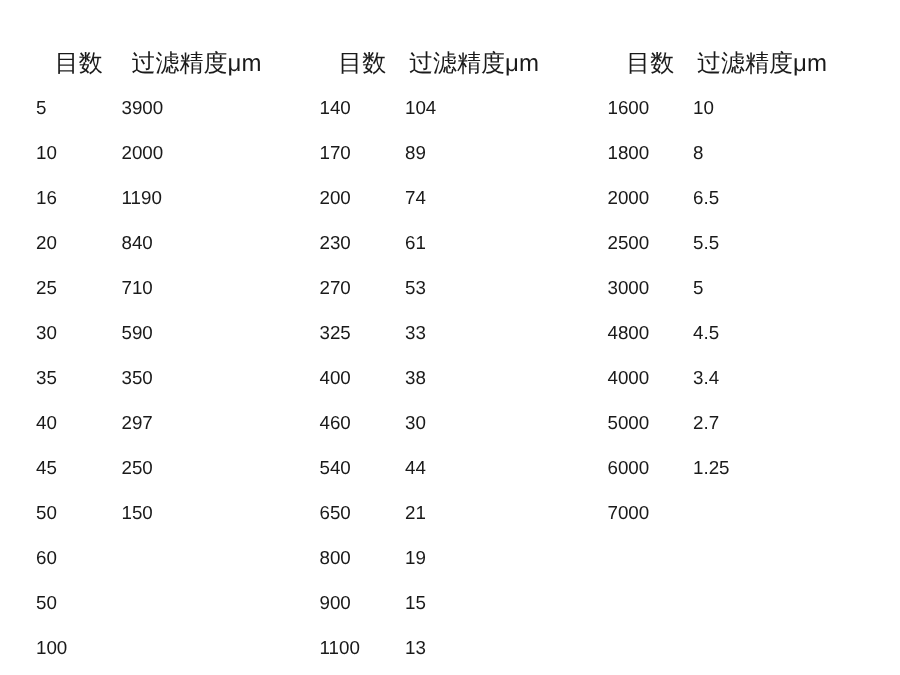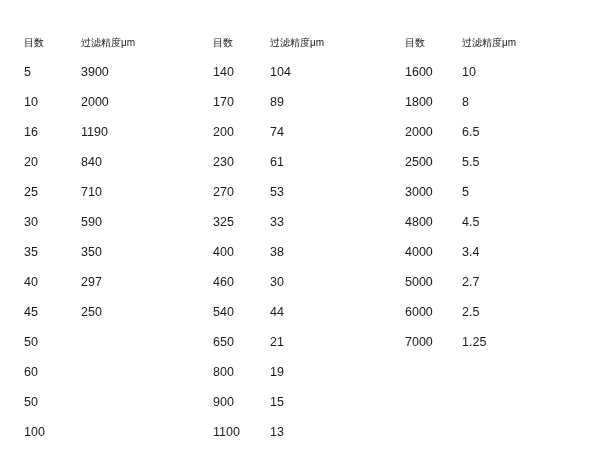--- a/index.html
+++ b/index.html
@@ -37,26 +37,27 @@
 
   .col {
     display: flex;
     flex-direction: column;
   }
   .col-mesh  { width: 57px; }
   .col-micron { width: 100px; }
   .col-micron-wide { width: 92px; }
 
   .hdr {
-    font-size: 10px;
+    font-size: 16px;
     line-height: 13px;
     height: 13px;
     white-space: nowrap;
     margin-bottom: 17px;
     letter-spacing: 0px;
+    text-align: center;
   }
   .cell {
     font-size: 12.5px;
     line-height: 12.5px;
     height: 12.5px;
     margin-bottom: 17.5px;
     white-space: nowrap;
   }
   .cell:last-child { margin-bottom: 0; }
 </style>
@@ -88,20 +89,21 @@
         <div class="hdr">过滤精度μm</div>
         <div class="cell">3900</div>
         <div class="cell">2000</div>
         <div class="cell">1190</div>
         <div class="cell">840</div>
         <div class="cell">710</div>
         <div class="cell">590</div>
         <div class="cell">350</div>
         <div class="cell">297</div>
         <div class="cell">250</div>
+        <div class="cell">150</div>
 
       </div>
     </div>
 
     <div class="group group-2">
       <div class="col col-mesh">
         <div class="hdr">目数</div>
         <div class="cell">140</div>
         <div class="cell">170</div>
         <div class="cell">200</div>
@@ -153,19 +155,18 @@
       <div class="col col-micron-wide">
         <div class="hdr">过滤精度μm</div>
         <div class="cell">10</div>
         <div class="cell">8</div>
         <div class="cell">6.5</div>
         <div class="cell">5.5</div>
         <div class="cell">5</div>
         <div class="cell">4.5</div>
         <div class="cell">3.4</div>
         <div class="cell">2.7</div>
-        <div class="cell">2.5</div>
         <div class="cell">1.25</div>
       </div>
     </div>
 
   </div>
 </div>
 
 </body></html>

